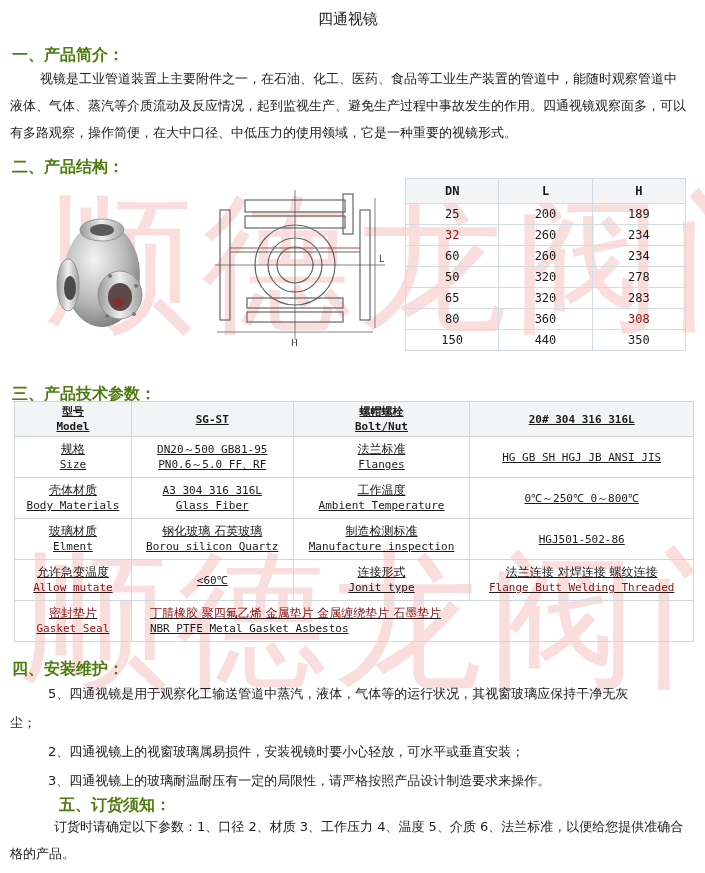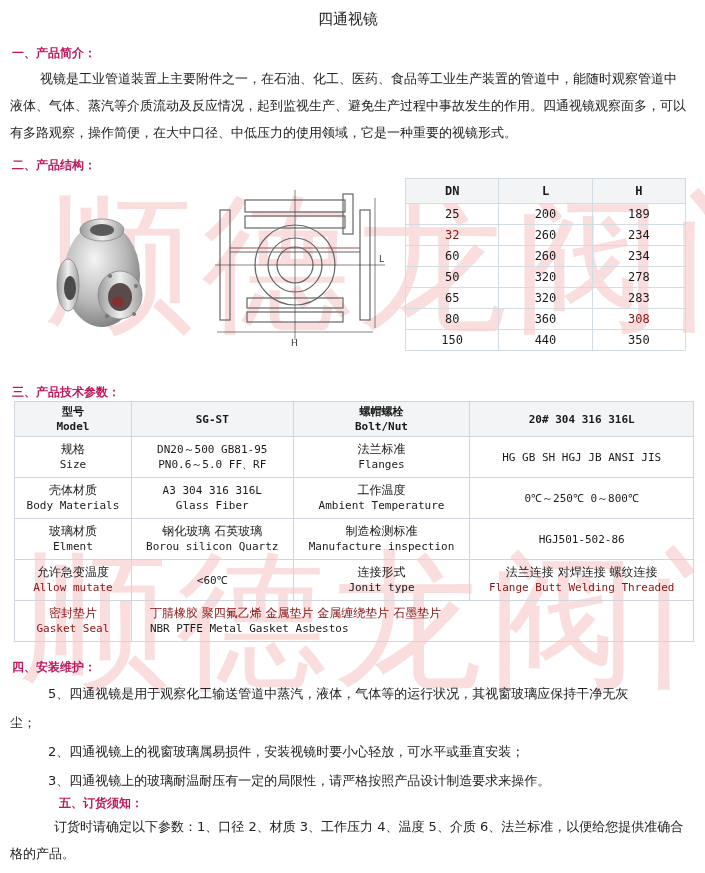--- a/index.html
+++ b/index.html
@@ -12,37 +12,37 @@
     font-family: "DejaVu Serif", "Liberation Serif", serif;
     font-size: 150px; line-height: 1; letter-spacing: 6px; white-space: nowrap;
   }
   .wm1 { left: 45px; top: 188px; }
   .wm2 { left: 20px; top: 545px; }
 
   .content { position: absolute; left: 0; top: 0; width: 705px; z-index: 1; }
 
   .page-title { position: absolute; top: 10px; left: 0; width: 696px; text-align: center; font-size: 15px; color: #222; }
 
-  .section-heading { position: absolute; left: 12px; font-size: 12px; font-weight: bold; color: #be185d; }
+  .section-heading { position: absolute; left: 12px; font-size: 16px; font-weight: bold; color: #4d7c0f; }
 
   .para { position: absolute; left: 10px; width: 688px; font-size: 13px; line-height: 27px; color: #222; }
   .indent { display: inline-block; width: 30px; }
 
   
   .dim-table { position: absolute; left: 405px; top: 178px; width: 281px; border-collapse: collapse; font-size: 12px; }
   .dim-table th, .dim-table td { border: 1px solid #d3dbe3; text-align: center; height: 21px; font-family: "DejaVu Sans Mono", "Liberation Mono", monospace; }
   .dim-table th { background: #f2f4f6; font-weight: bold; height: 25px; text-align: center; }
   .red { color: #8b1010; }
 
   
   .photo { position: absolute; left: 50px; top: 200px; width: 100px; height: 145px; }
   .drawing { position: absolute; left: 205px; top: 190px; width: 190px; height: 160px; }
 
   
-  .spec-table { position: absolute; left: 14px; top: 401px; width: 680px; border-collapse: collapse; font-family: "DejaVu Sans Mono", "Liberation Mono", monospace; font-size: 11px; }
+  .spec-table { position: absolute; left: 14px; top: 401px; width: 680px; border-collapse: collapse; font-family: "DejaVu Sans Mono", "Liberation Mono", monospace; font-size: 11px; text-decoration: underline; }
   .spec-table td { border: 1px solid #cfd6dd; text-align: center; vertical-align: middle; line-height: 15px; padding: 2px 2px; }
   .spec-table tr.head td { background: #f2f4f6; font-weight: bold; height: 31px; }
   .spec-table tr.row td { height: 41px; }
   .cn { display: block; font-family: "DejaVu Sans", "Liberation Sans", sans-serif; font-size: 12px; }
   .en { display: block; }
   .darkred { color: #8b1010; }
 </style>
 </head>
 <body>
 

